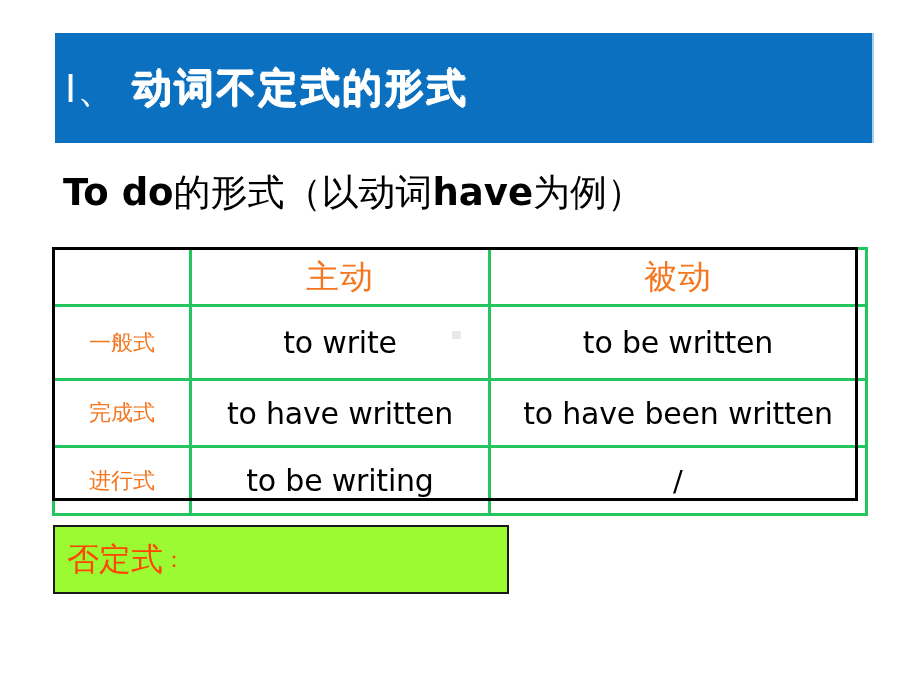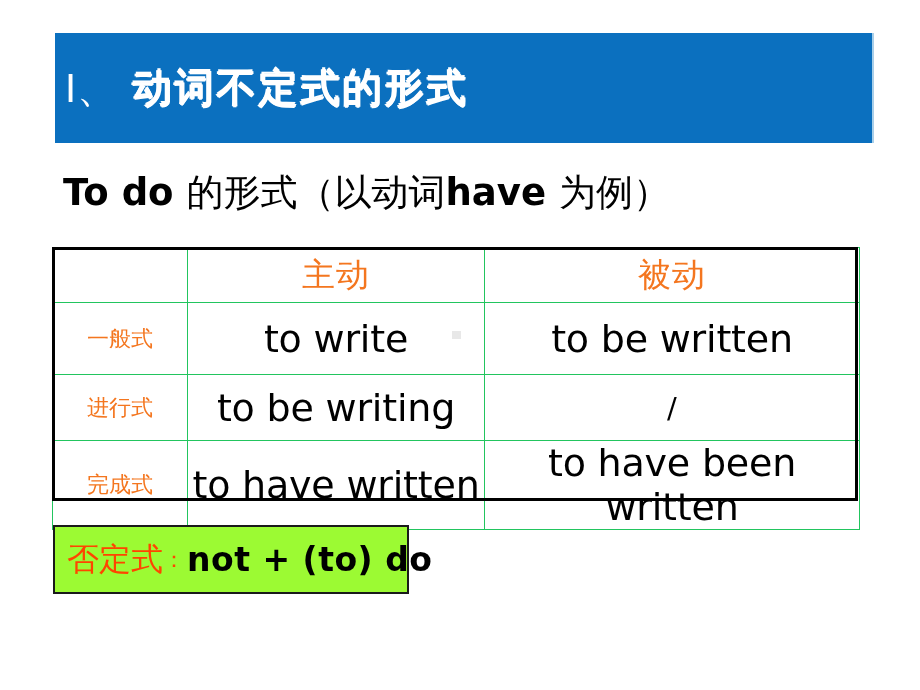--- a/index.html
+++ b/index.html
@@ -76,35 +76,34 @@
     letter-spacing: 0px;
   }
   .subtitle .en {
     font-family: "DejaVu Sans", sans-serif;
     font-weight: 700;
     margin-top: 25px;
   }
   .subtitle .cn {
     font-family: "DejaVu Sans", sans-serif;
     font-weight: 400;
-    margin-left: 13px;
   }
 
   
   .verb-table {
     position: absolute;
     left: 52px;
     top: 247px;
     width: 806px;
     border-collapse: collapse;
     table-layout: fixed;
     background: #ffffff;
   }
   .verb-table td {
-    border: 1px solid #22c55e;
+    border: 3px solid #22c55e;
     padding: 0;
     text-align: center;
     vertical-align: middle;
     background: #ffffff;
   }
   .verb-table .col-label { width: 134px; }
   .verb-table .col-active { width: 296px; }
   .verb-table .col-passive { width: 374px; }
 
   .verb-table tr.head-row td { height: 54px; }
@@ -134,21 +133,21 @@
   }
   .cn-rowlabel {
     font-family: "DejaVu Sans", sans-serif;
     font-size: 22px;
     font-weight: 400;
     color: #F4761F;
     letter-spacing: 0px;
   }
   .en-cell {
     font-family: "DejaVu Sans", sans-serif;
-    font-size: 38px;
+    font-size: 30px;
     font-weight: 400;
     color: #000000;
     letter-spacing: -0.2px;
   }
   .slash-cell {
     font-family: "DejaVu Sans", sans-serif;
     font-size: 29px;
     font-weight: 400;
     color: #000000;
   }
@@ -161,21 +160,21 @@
     width: 9px;
     height: 8px;
     background: #e8e8e8;
   }
 
   
   .neg-box {
     position: absolute;
     left: 53px;
     top: 525px;
-    width: 356px;
+    width: 456px;
     height: 69px;
     background: #9CFA33;
     border: 2px solid #1a1a1a;
     box-sizing: border-box;
     display: flex;
     align-items: center;
     white-space: nowrap;
   }
   .neg-box .neg-label {
     font-family: "DejaVu Sans", sans-serif;
@@ -233,47 +232,46 @@
         <span class="cn-rowlabel">一般式</span>
       </td>
       <td>
         <span class="en-cell">to write</span>
       </td>
       <td>
         <span class="en-cell">to be written</span>
       </td>
     </tr>
 
+    <tr class="body-row r3">
+      <td>
+        <span class="cn-rowlabel">完成式</span>
+      </td>
+      <td>
+        <span class="en-cell">to have written</span>
+      </td>
+      <td>
+        <span class="en-cell">to have been written</span>
+      </td>
+    </tr>
+
     <tr class="body-row r2">
       <td>
         <span class="cn-rowlabel">进行式</span>
       </td>
       <td>
         <span class="en-cell">to be writing</span>
       </td>
       <td>
         <span class="slash-cell">/</span>
-      </td>
-    </tr>
-
-    <tr class="body-row r3">
-      <td>
-        <span class="cn-rowlabel">完成式</span>
-      </td>
-      <td>
-        <span class="en-cell">to have written</span>
-      </td>
-      <td>
-        <span class="en-cell">to have been written</span>
       </td>
     </tr>
   </tbody>
     </table>
   <div class="table-frame"></div>
   <div class="artifact-dot"></div>
 
   <div class="neg-box">
     <span class="neg-label">否定式</span>
     <span class="neg-colon">：</span>
-    <span class="neg-formula">not + (to) do</span>
   </div>
 
 </div>
 
 </body></html>

